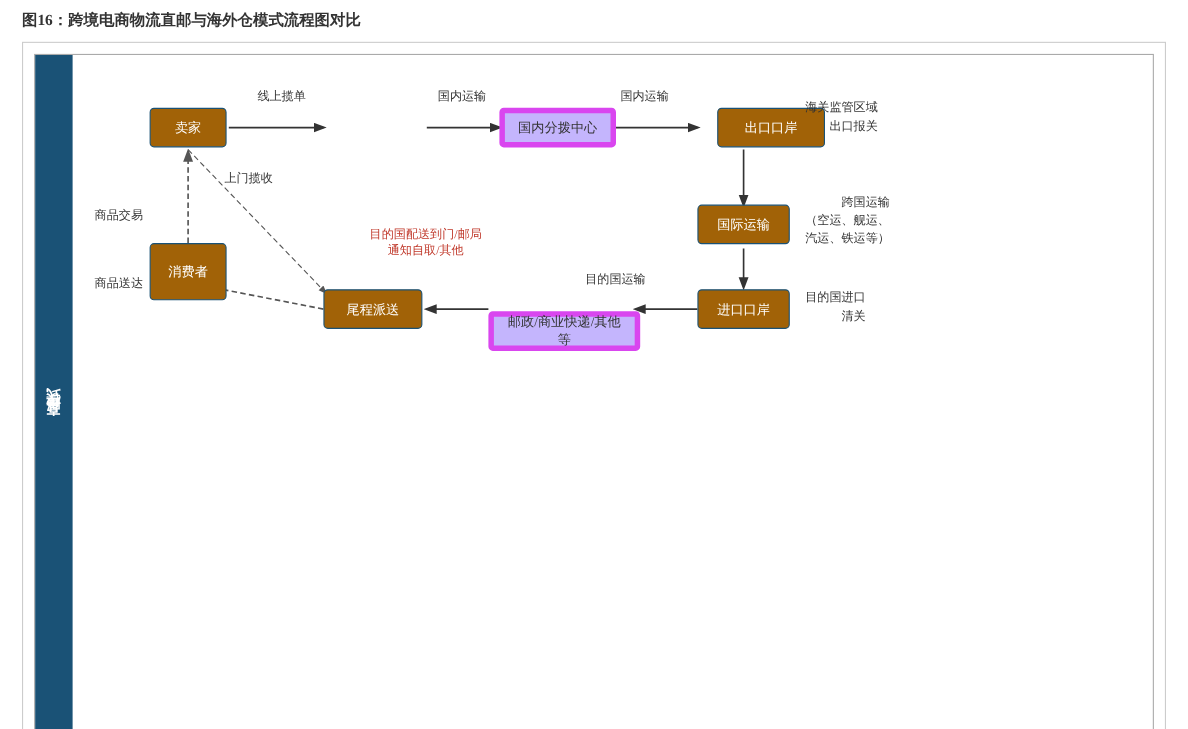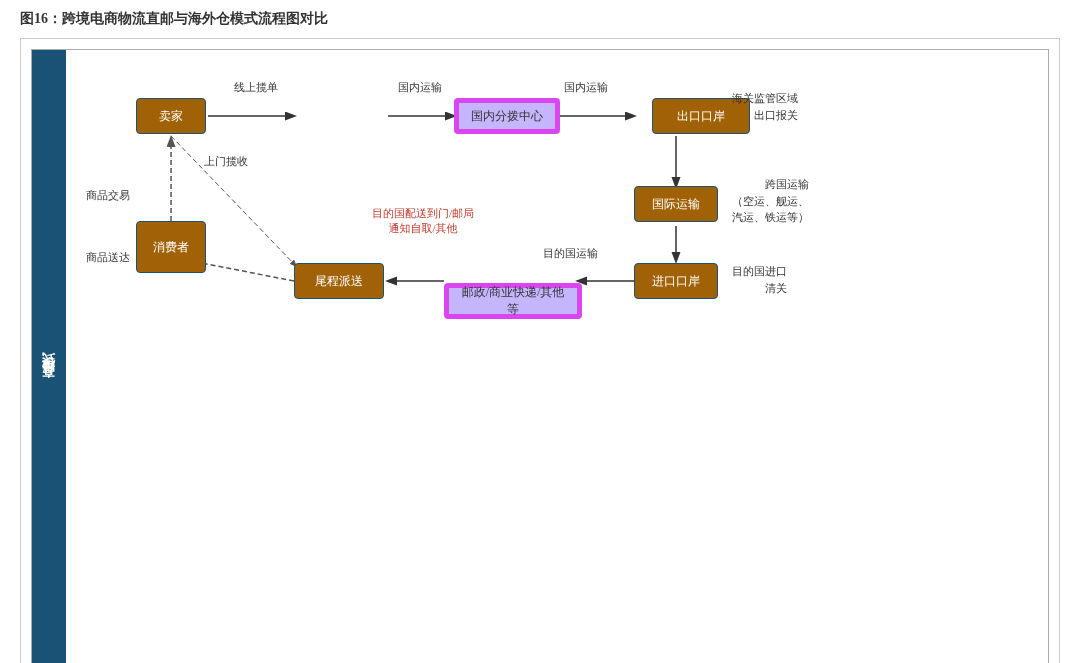--- a/index.html
+++ b/index.html
@@ -83,21 +83,20 @@
       position: absolute;
       font-size: 11px;
       color: #333;
       text-align: left;
     }
     .arrow-label-red {
       position: absolute;
       font-size: 11px;
       color: #c0392b;
       text-align: center;
-      margin-left: 36px;
     }
     
     .svg-overlay {
       position: absolute;
       top: 0; left: 0;
       width: 100%;
       height: 100%;
       pointer-events: none;
     }
     .section-wrapper {
@@ -165,21 +164,21 @@
           <div class="box box-yellow" style="left:368px;top:205px;width:138px;height:36px;margin-top:20px;">邮政/商业快递/其他等</div>
           <div class="box box-blue" style="left:558px;top:205px;width:84px;height:36px;">进口口岸</div>
 
           <div class="arrow-label" style="left:158px;top:22px;">线上揽单</div>
           <div class="arrow-label" style="left:322px;top:22px;">国内运输</div>
           <div class="arrow-label" style="left:488px;top:22px;">国内运输</div>
           <div class="arrow-label" style="left:128px;top:96px;">上门揽收</div>
           <div class="arrow-label" style="left:10px;top:130px;">商品交易</div>
           <div class="arrow-label" style="left:10px;top:192px;">商品送达</div>
           <div class="arrow-label-red" style="left:260px;top:148px;line-height:1.4;">目的国配送到门/邮局<br>通知自取/其他</div>
-          <div class="arrow-label" style="left:467px;top:188px;">目的国运输</div>
+          <div class="arrow-label" style="left:456px;top:188px;">目的国运输</div>
 
           <div class="side-note" style="left:656px;top:32px;">海关监管区域<br>出口报关</div>
           <div class="side-note" style="left:656px;top:118px;">跨国运输<br>（空运、舰运、<br>汽运、铁运等）</div>
           <div class="side-note" style="left:656px;top:205px;">目的国进口<br>清关</div>
 
         </div>
       </div>
     </div>
 
   </div>

